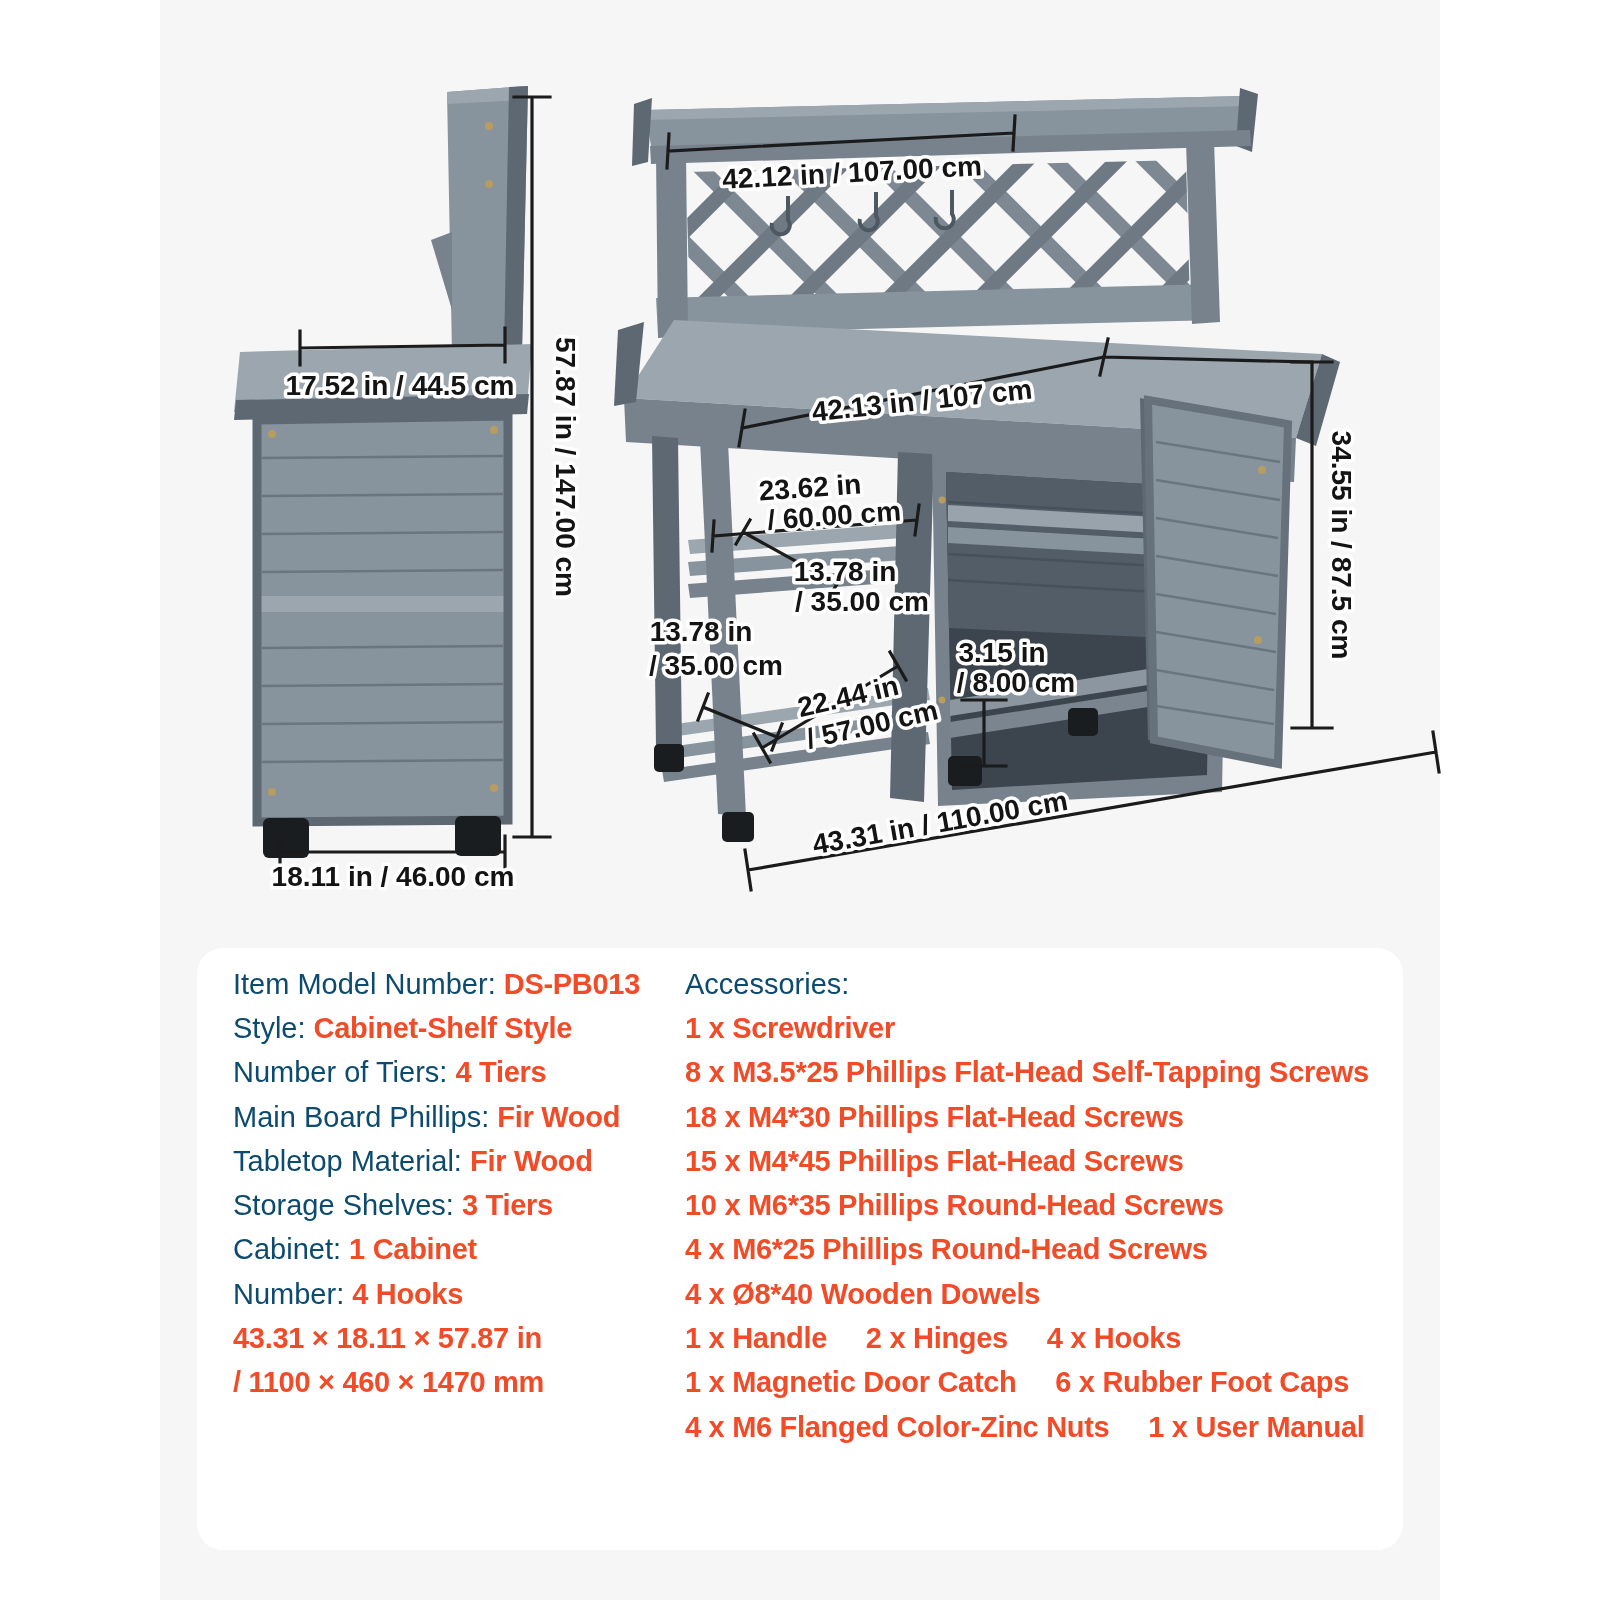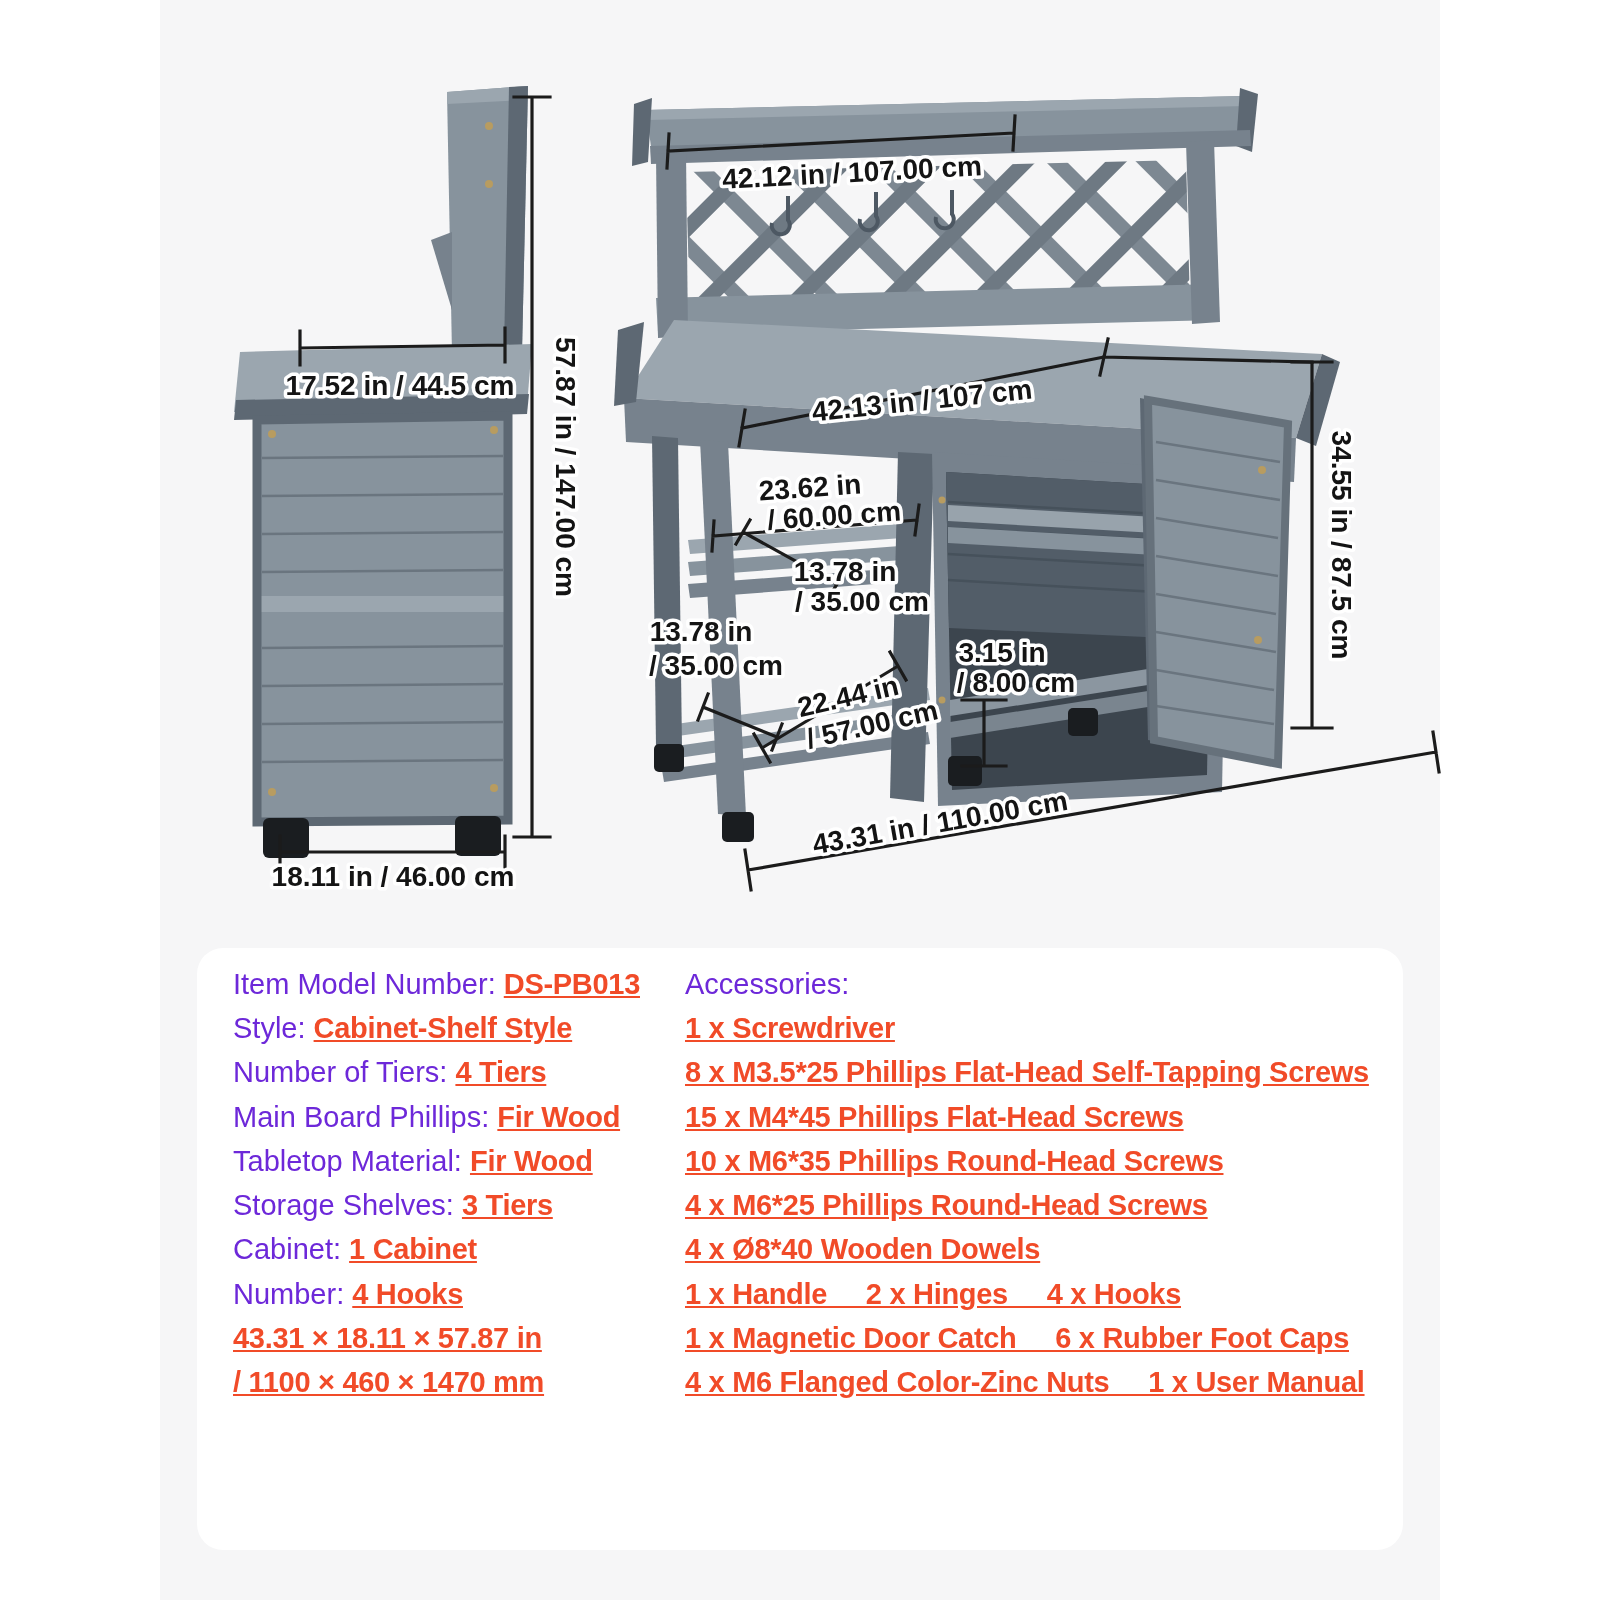--- a/index.html
+++ b/index.html
@@ -13,22 +13,22 @@
           stroke:#ffffff;stroke-width:7px;paint-order:stroke;stroke-linejoin:round;text-anchor:middle;}
   .dimline{stroke:#1b1b1b;stroke-width:3.2;fill:none;stroke-linecap:square;}
 
   
   .panel{position:absolute;left:197px;top:948px;width:1206px;height:602px;background:#ffffff;
          border-radius:26px;box-sizing:border-box;padding:14px 0 0 36px;}
   .cols{display:flex;}
   .col-left{width:452px;}
   .col-right{flex:1;}
   .row{height:44.3px;display:flex;align-items:center;font-size:29px;white-space:pre;}
-  .lbl{color:#6d28d9;font-weight:400;}
-  .val{color:#f14b28;font-weight:700;letter-spacing:-0.3px;white-space:pre-wrap;text-decoration:underline;}
+  .lbl{color:#0c4a6e;font-weight:400;}
+  .val{color:#f14b28;font-weight:700;letter-spacing:-0.3px;white-space:pre-wrap;}
 </style>
 </head>
 <body>
 
 <div class="canvas">
   <div class="band"></div>
 
   <svg class="diagram" viewBox="0 0 1600 950">
     <defs>
       <pattern id="lat" width="64" height="64" patternUnits="userSpaceOnUse" patternTransform="rotate(45)">
@@ -210,20 +210,21 @@
         <div class="row"><span class="lbl">Storage Shelves: </span><span class="val">3 Tiers</span></div>
         <div class="row"><span class="lbl">Cabinet: </span><span class="val">1 Cabinet</span></div>
         <div class="row"><span class="lbl">Number: </span><span class="val">4 Hooks</span></div>
         <div class="row"><span class="val">43.31 × 18.11 × 57.87 in</span></div>
         <div class="row"><span class="val">/ 1100 × 460 × 1470 mm</span></div>
       </div>
       <div class="col-right">
         <div class="row"><span class="lbl">Accessories:</span></div>
         <div class="row"><span class="val">1 x Screwdriver</span></div>
         <div class="row"><span class="val">8 x M3.5*25 Phillips Flat-Head Self-Tapping Screws</span></div>
+        <div class="row"><span class="val">18 x M4*30 Phillips Flat-Head Screws</span></div>
         <div class="row"><span class="val">15 x M4*45 Phillips Flat-Head Screws</span></div>
         <div class="row"><span class="val">10 x M6*35 Phillips Round-Head Screws</span></div>
         <div class="row"><span class="val">4 x M6*25 Phillips Round-Head Screws</span></div>
         <div class="row"><span class="val">4 x Ø8*40 Wooden Dowels</span></div>
         <div class="row"><span class="val">1 x Handle     2 x Hinges     4 x Hooks</span></div>
         <div class="row"><span class="val">1 x Magnetic Door Catch     6 x Rubber Foot Caps</span></div>
         <div class="row"><span class="val">4 x M6 Flanged Color-Zinc Nuts     1 x User Manual</span></div>
       </div>
     </div>
   </div>

